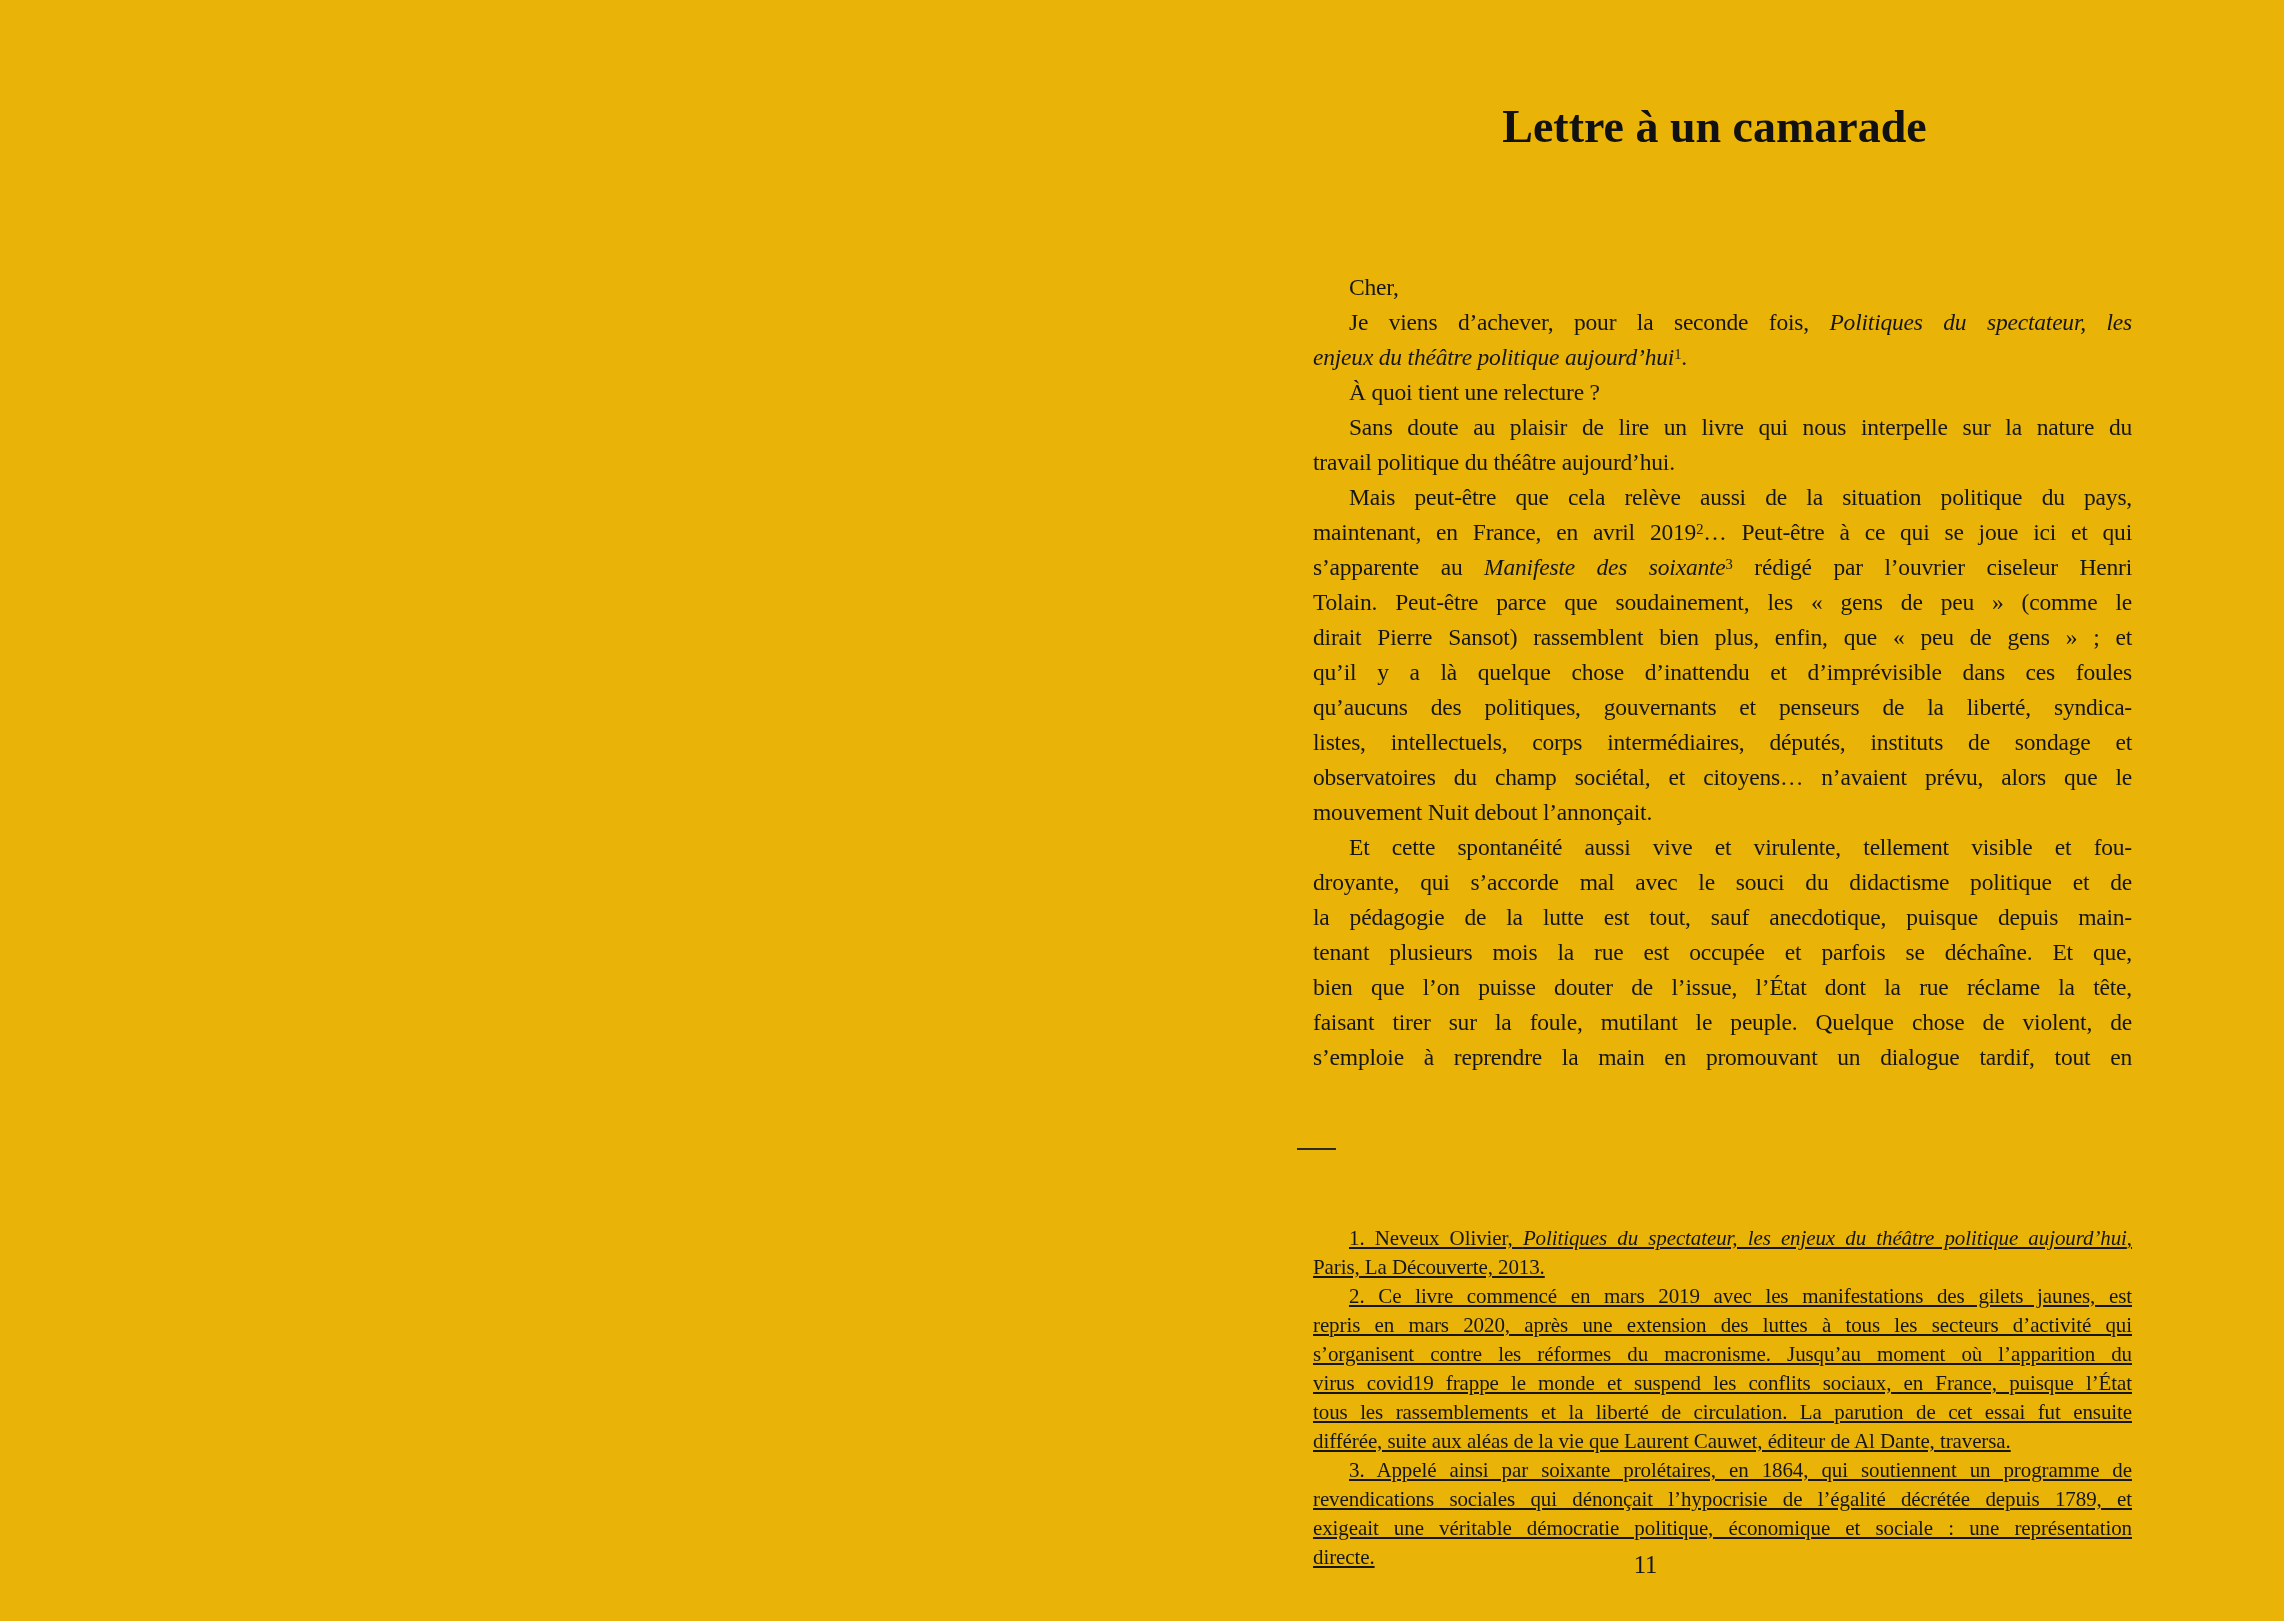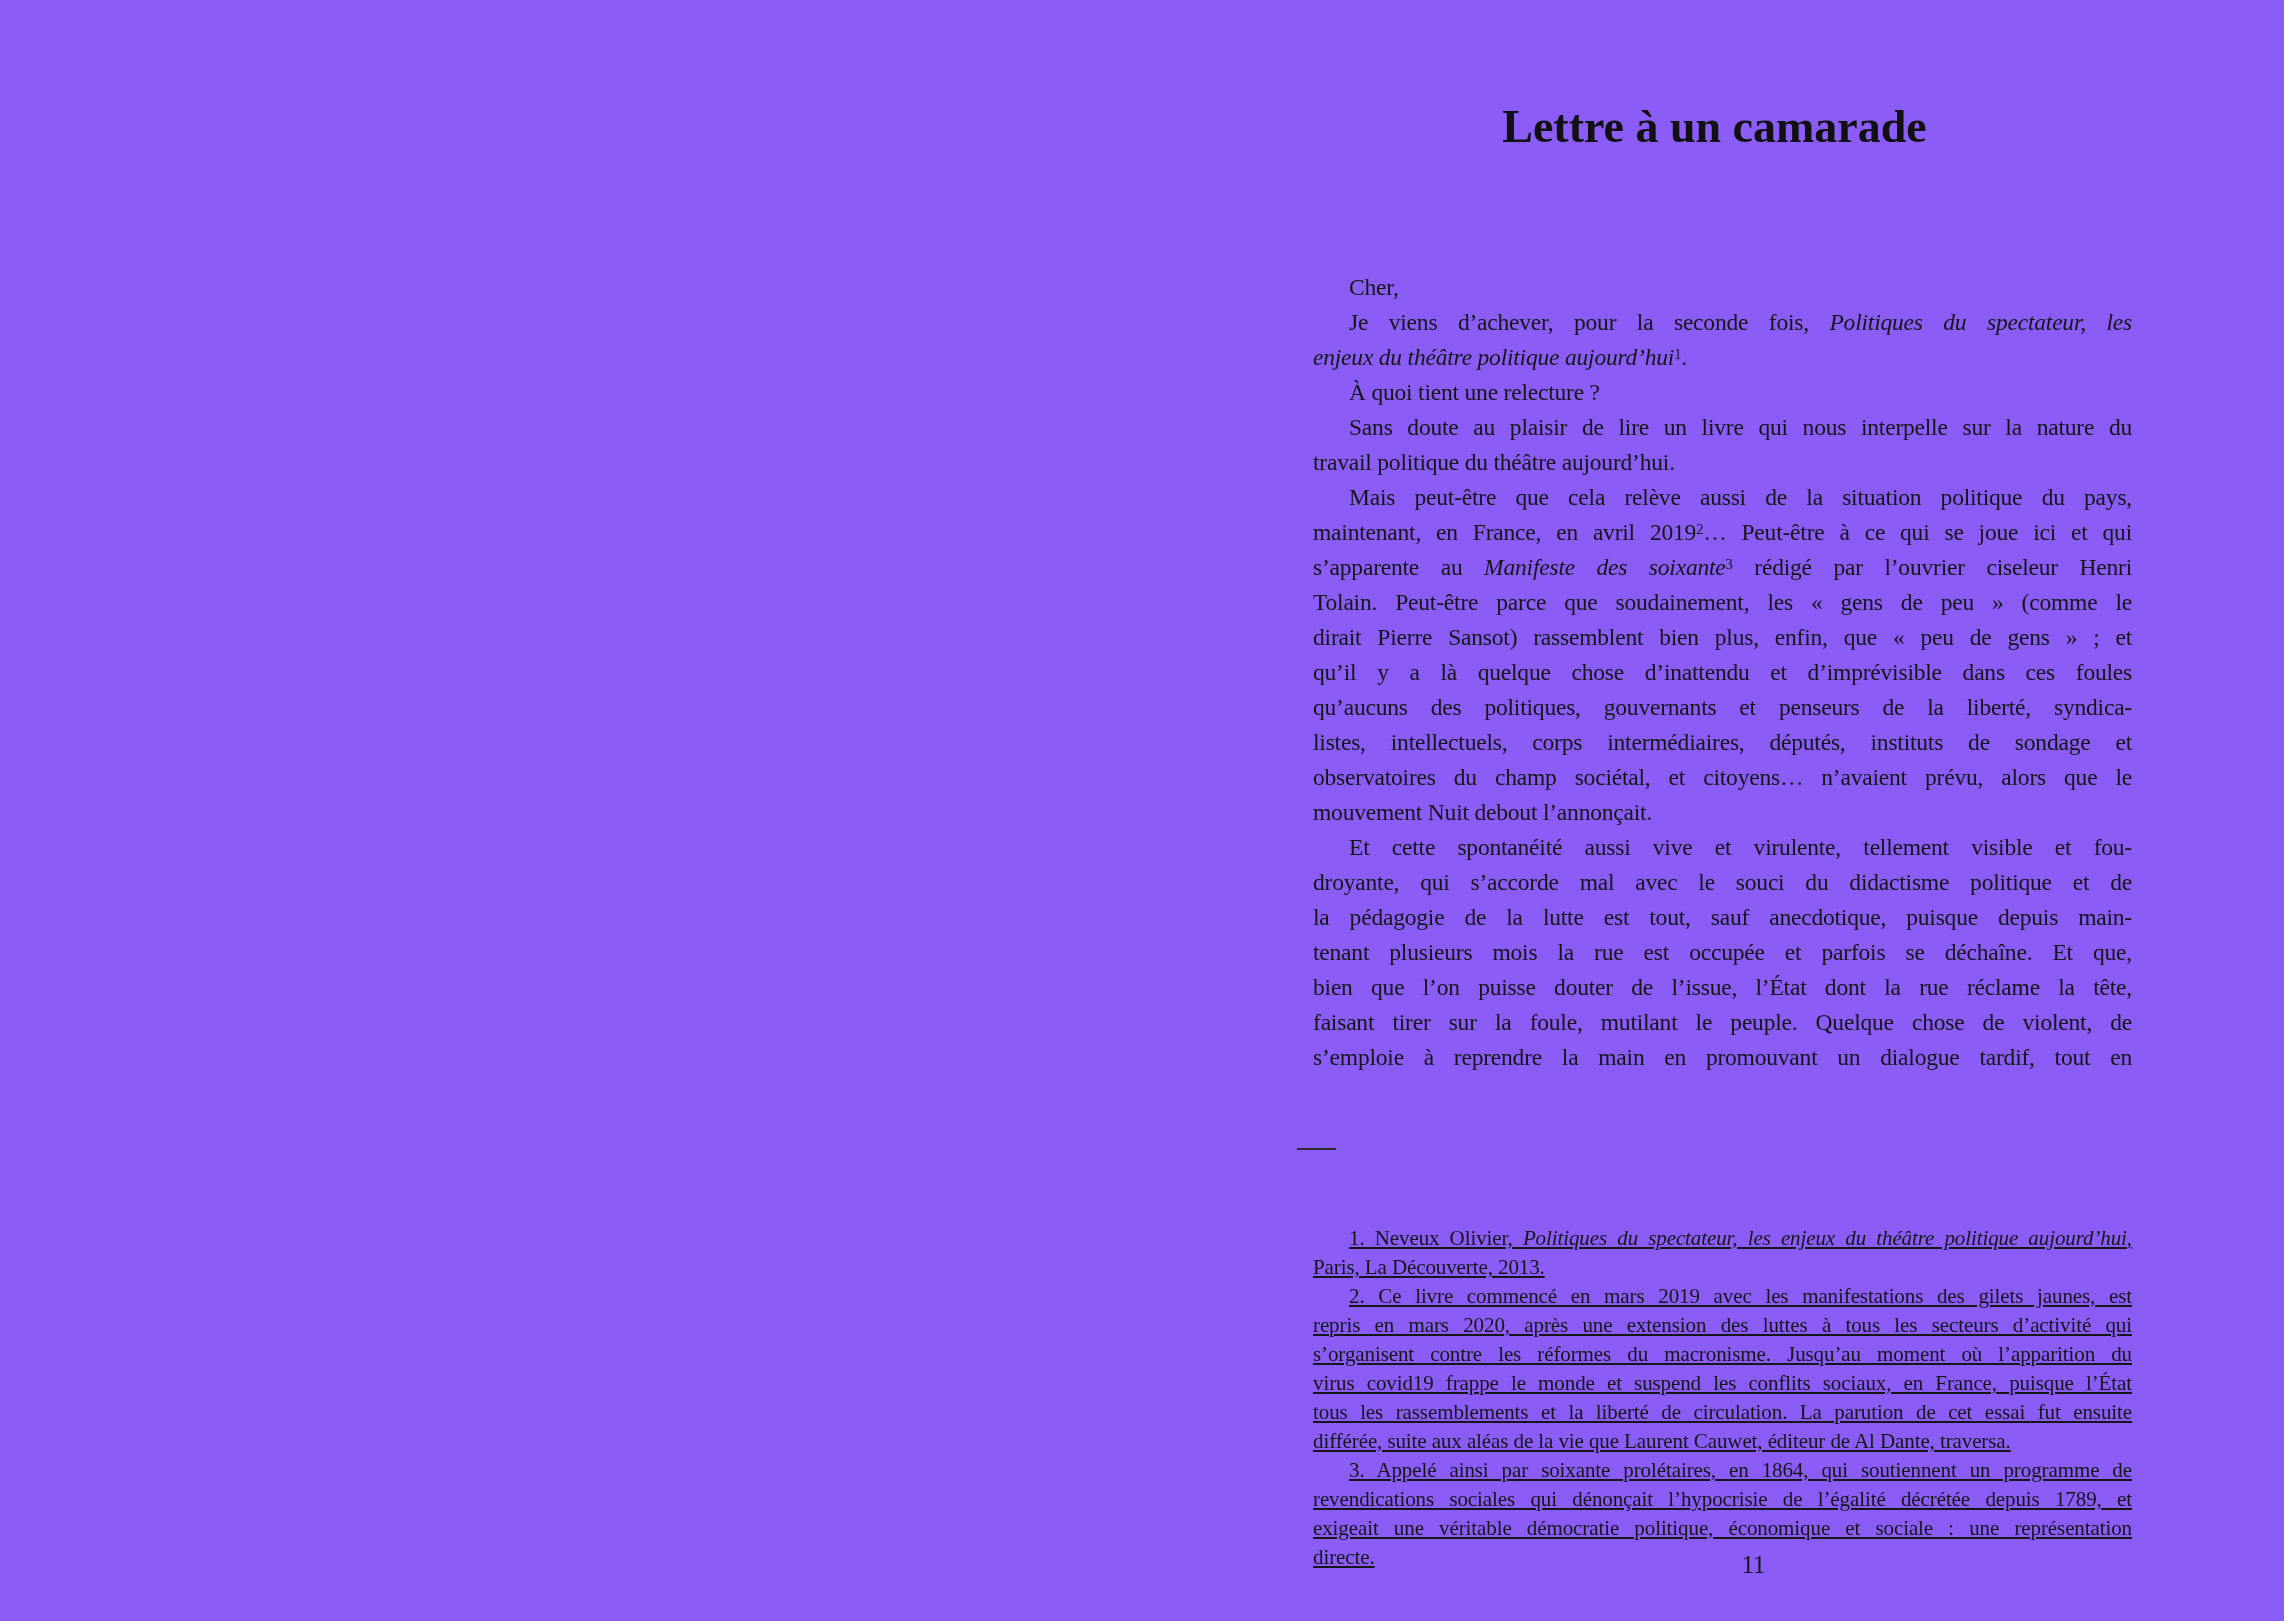--- a/index.html
+++ b/index.html
@@ -7,21 +7,21 @@
     width: 2285px;
     height: 1621px;
     position: relative;
     background: #ffffff;
     font-family: "Liberation Serif", "DejaVu Serif", serif;
     color: #161616;
   }
   .page {
     position: absolute;
     inset: 0;
-    background: #8b5cf6;
+    background: #eab308;
   }
   .title {
     position: absolute;
     left: 1297px;
     top: 100px;
     width: 835px;
     margin: 0;
     text-align: center;
     font-size: 46px;
     font-weight: bold;
@@ -59,21 +59,21 @@
   .footnote-rule {
     position: absolute;
     left: 1297px;
     top: 1148px;
     width: 39px;
     height: 0;
     border-top: 2px solid #2b2b2b;
   }
   .page-number {
     position: absolute;
-    left: 1336px;
+    left: 1228px;
     top: 1551px;
     width: 835px;
     text-align: center;
     font-size: 24.5px;
     color: #161616;
   }
 </style>
 </head>
 <body>
 

